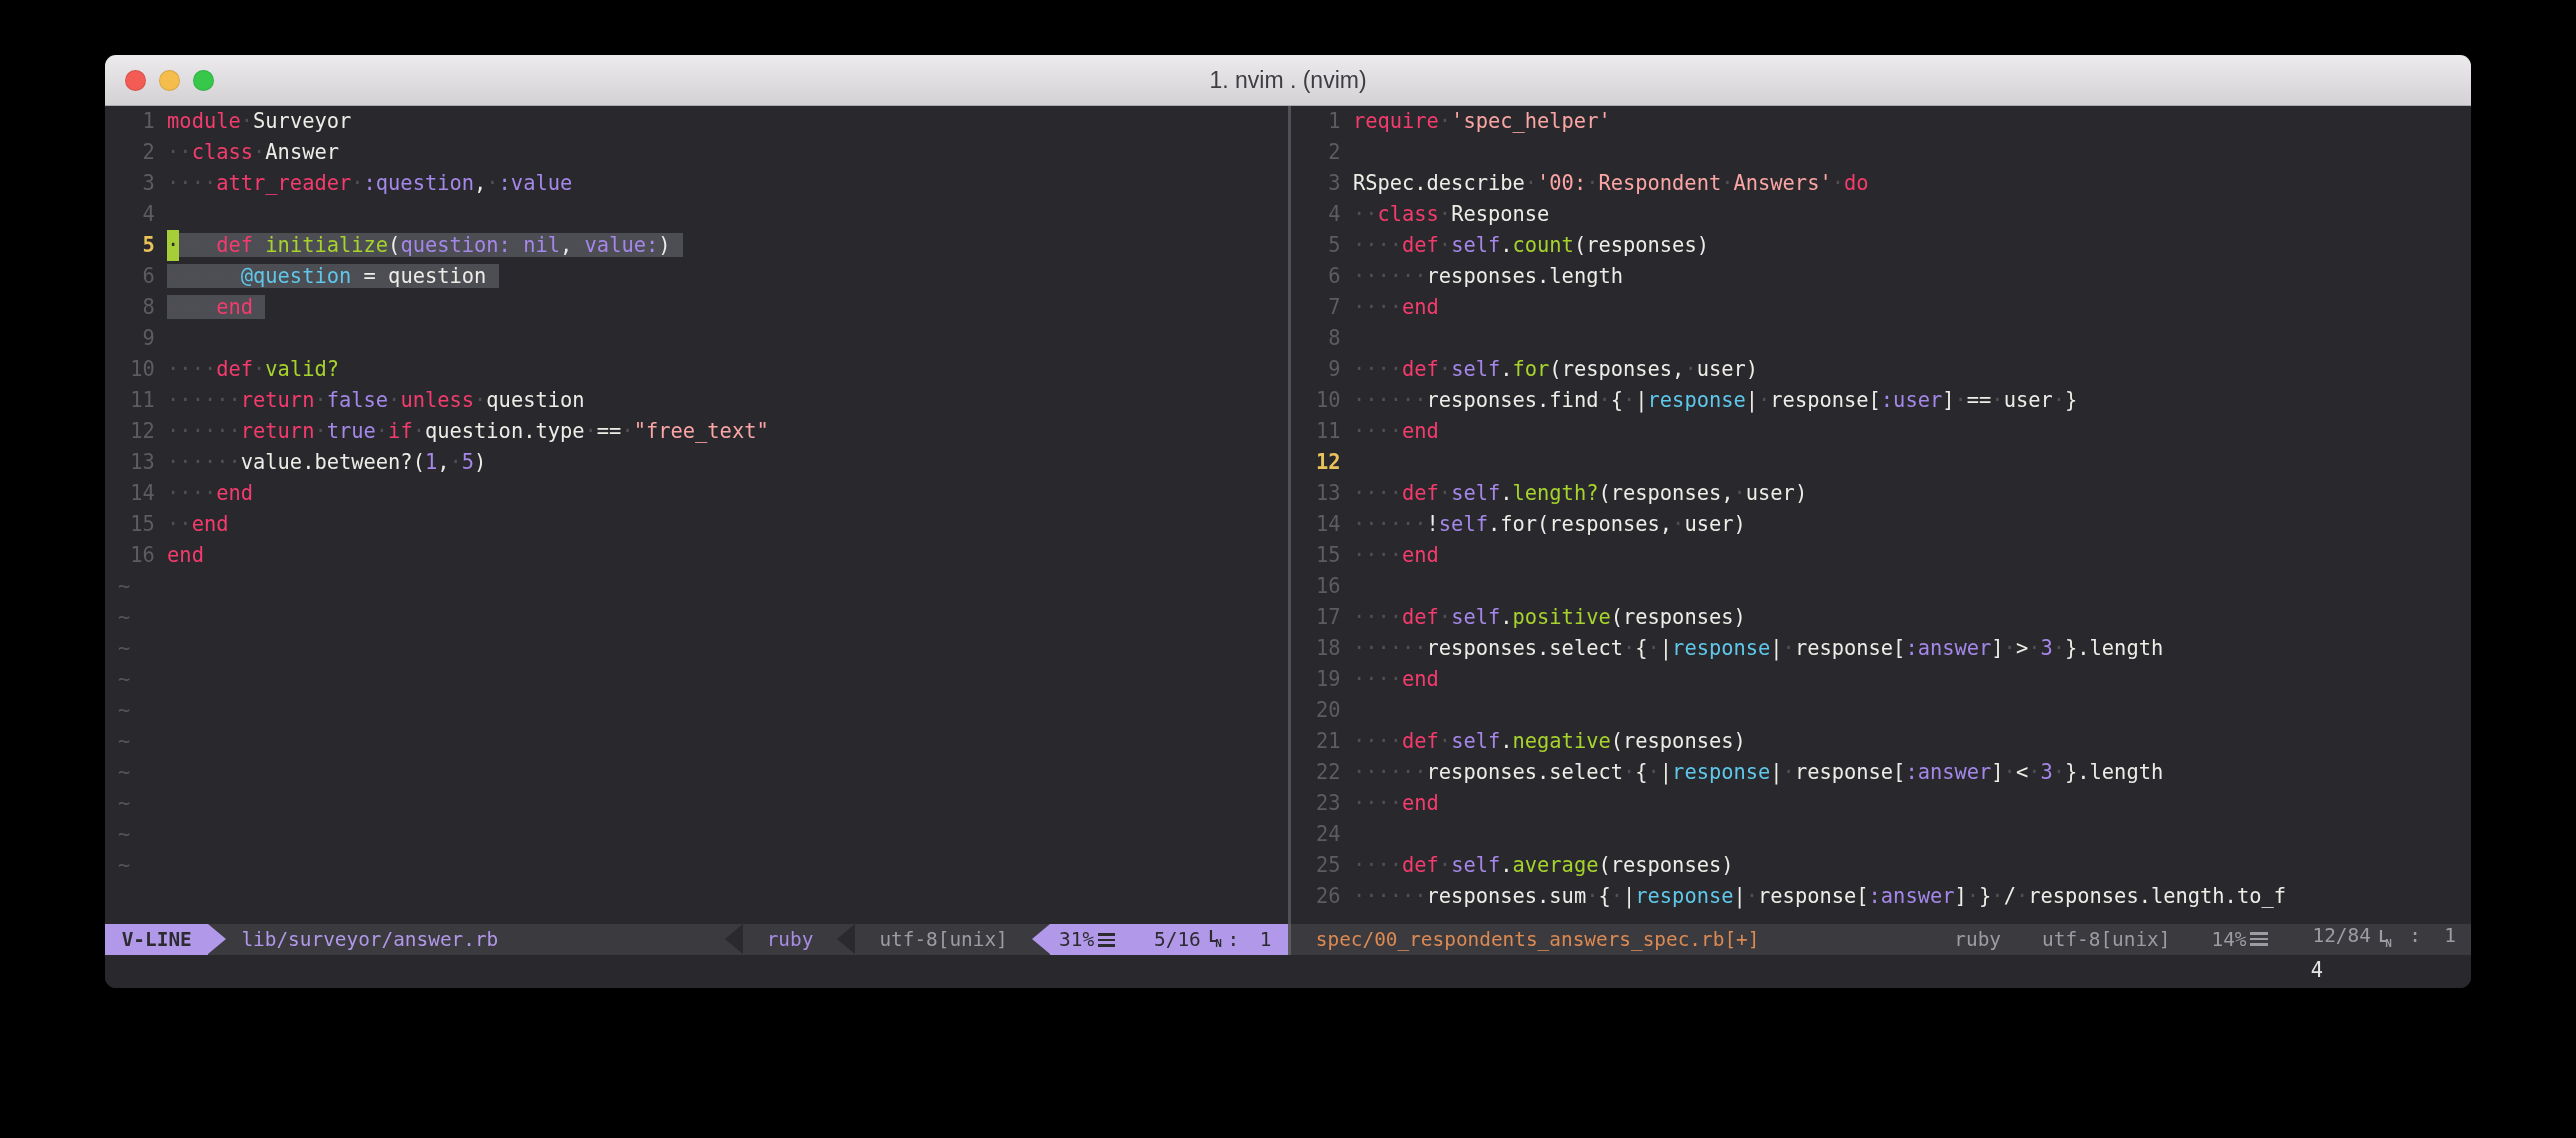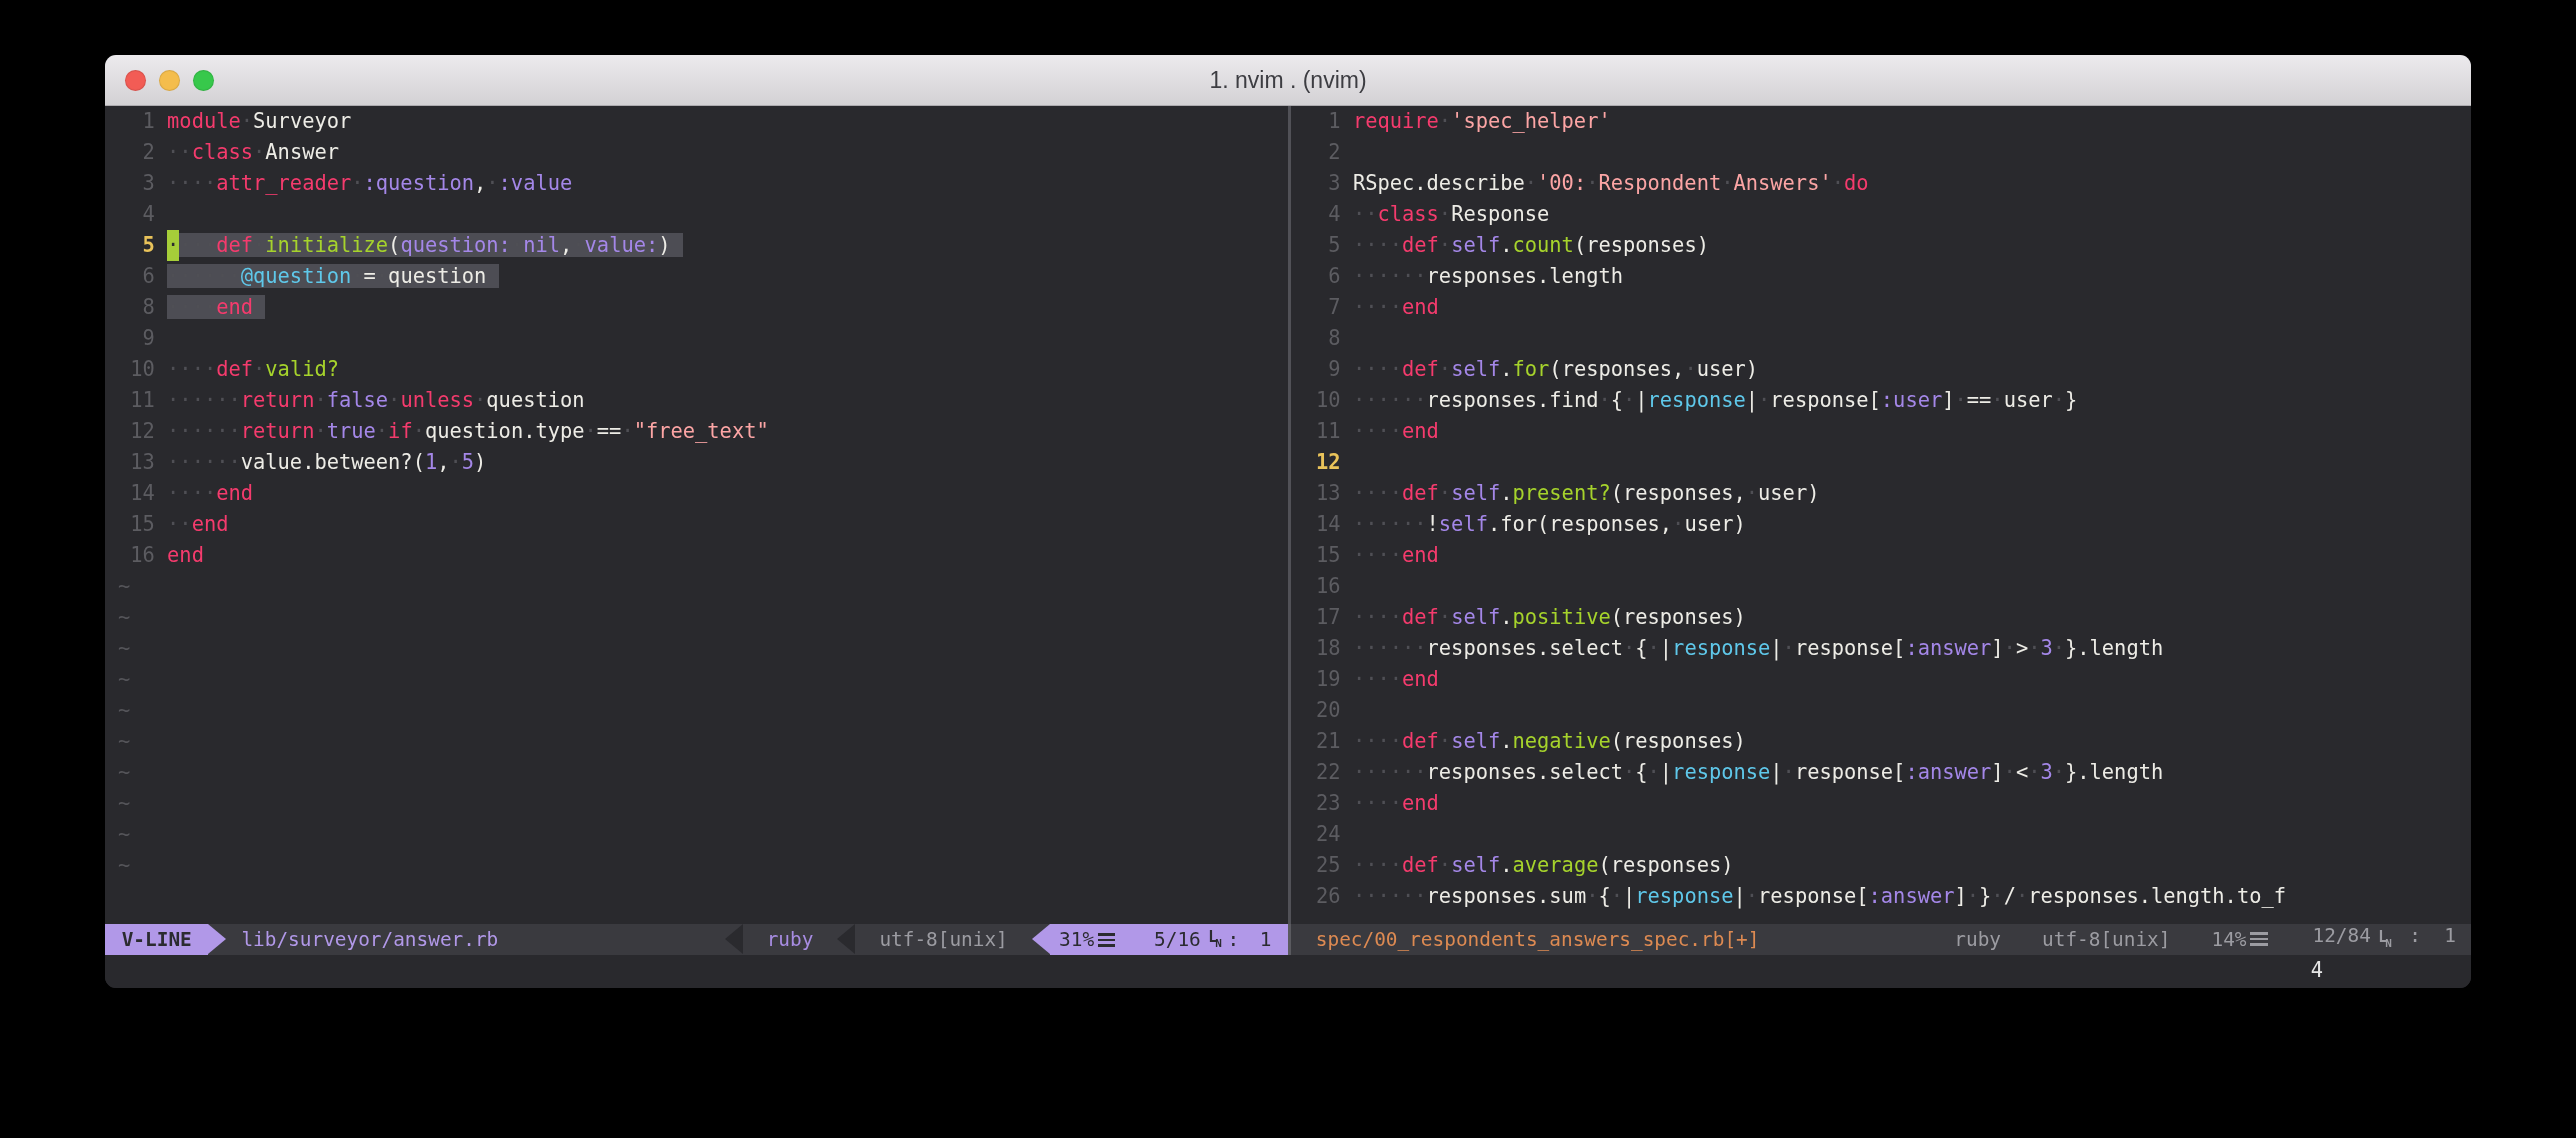--- a/index.html
+++ b/index.html
@@ -130,21 +130,21 @@
           <div class="row"><span class="lnum">3</span><span class="numgap"></span><span class="w">RSpec.describe</span><span class="sp">·</span><span class="s">'00:</span><span class="sp">·</span><span class="s">Respondent</span><span class="sp">·</span><span class="s">Answers'</span><span class="sp">·</span><span class="k">do</span></div>
           <div class="row"><span class="lnum">4</span><span class="numgap"></span><span class="sp">··</span><span class="k">class</span><span class="sp">·</span><span class="w">Response</span></div>
           <div class="row"><span class="lnum">5</span><span class="numgap"></span><span class="sp">····</span><span class="k">def</span><span class="sp">·</span><span class="c">self</span><span class="w">.</span><span class="fn">count</span><span class="w">(responses)</span></div>
           <div class="row"><span class="lnum">6</span><span class="numgap"></span><span class="sp">······</span><span class="w">responses.length</span></div>
           <div class="row"><span class="lnum">7</span><span class="numgap"></span><span class="sp">····</span><span class="k">end</span></div>
           <div class="row"><span class="lnum">8</span><span class="numgap"></span></div>
           <div class="row"><span class="lnum">9</span><span class="numgap"></span><span class="sp">····</span><span class="k">def</span><span class="sp">·</span><span class="c">self</span><span class="w">.</span><span class="fn">for</span><span class="w">(responses,</span><span class="sp">·</span><span class="w">user)</span></div>
           <div class="row"><span class="lnum">10</span><span class="numgap"></span><span class="sp">······</span><span class="w">responses.find</span><span class="sp">·</span><span class="w">{</span><span class="sp">·</span><span class="w">|</span><span class="iv">response</span><span class="w">|</span><span class="sp">·</span><span class="w">response[</span><span class="c">:user</span><span class="w">]</span><span class="sp">·</span><span class="w">==</span><span class="sp">·</span><span class="w">user</span><span class="sp">·</span><span class="w">}</span></div>
           <div class="row"><span class="lnum">11</span><span class="numgap"></span><span class="sp">····</span><span class="k">end</span></div>
           <div class="row"><span class="lnum hl">12</span><span class="numgap"></span></div>
-          <div class="row"><span class="lnum">13</span><span class="numgap"></span><span class="sp">····</span><span class="k">def</span><span class="sp">·</span><span class="c">self</span><span class="w">.</span><span class="fn">present?</span><span class="w">(responses,</span><span class="sp">·</span><span class="w">user)</span></div>
+          <div class="row"><span class="lnum">13</span><span class="numgap"></span><span class="sp">····</span><span class="k">def</span><span class="sp">·</span><span class="c">self</span><span class="w">.</span><span class="fn">length?</span><span class="w">(responses,</span><span class="sp">·</span><span class="w">user)</span></div>
           <div class="row"><span class="lnum">14</span><span class="numgap"></span><span class="sp">······</span><span class="w">!</span><span class="c">self</span><span class="w">.for(responses,</span><span class="sp">·</span><span class="w">user)</span></div>
           <div class="row"><span class="lnum">15</span><span class="numgap"></span><span class="sp">····</span><span class="k">end</span></div>
           <div class="row"><span class="lnum">16</span><span class="numgap"></span></div>
           <div class="row"><span class="lnum">17</span><span class="numgap"></span><span class="sp">····</span><span class="k">def</span><span class="sp">·</span><span class="c">self</span><span class="w">.</span><span class="fn">positive</span><span class="w">(responses)</span></div>
           <div class="row"><span class="lnum">18</span><span class="numgap"></span><span class="sp">······</span><span class="w">responses.select</span><span class="sp">·</span><span class="w">{</span><span class="sp">·</span><span class="w">|</span><span class="iv">response</span><span class="w">|</span><span class="sp">·</span><span class="w">response[</span><span class="c">:answer</span><span class="w">]</span><span class="sp">·</span><span class="w">&gt;</span><span class="sp">·</span><span class="c">3</span><span class="sp">·</span><span class="w">}.length</span></div>
           <div class="row"><span class="lnum">19</span><span class="numgap"></span><span class="sp">····</span><span class="k">end</span></div>
           <div class="row"><span class="lnum">20</span><span class="numgap"></span></div>
           <div class="row"><span class="lnum">21</span><span class="numgap"></span><span class="sp">····</span><span class="k">def</span><span class="sp">·</span><span class="c">self</span><span class="w">.</span><span class="fn">negative</span><span class="w">(responses)</span></div>
           <div class="row"><span class="lnum">22</span><span class="numgap"></span><span class="sp">······</span><span class="w">responses.select</span><span class="sp">·</span><span class="w">{</span><span class="sp">·</span><span class="w">|</span><span class="iv">response</span><span class="w">|</span><span class="sp">·</span><span class="w">response[</span><span class="c">:answer</span><span class="w">]</span><span class="sp">·</span><span class="w">&lt;</span><span class="sp">·</span><span class="c">3</span><span class="sp">·</span><span class="w">}.length</span></div>
           <div class="row"><span class="lnum">23</span><span class="numgap"></span><span class="sp">····</span><span class="k">end</span></div>

